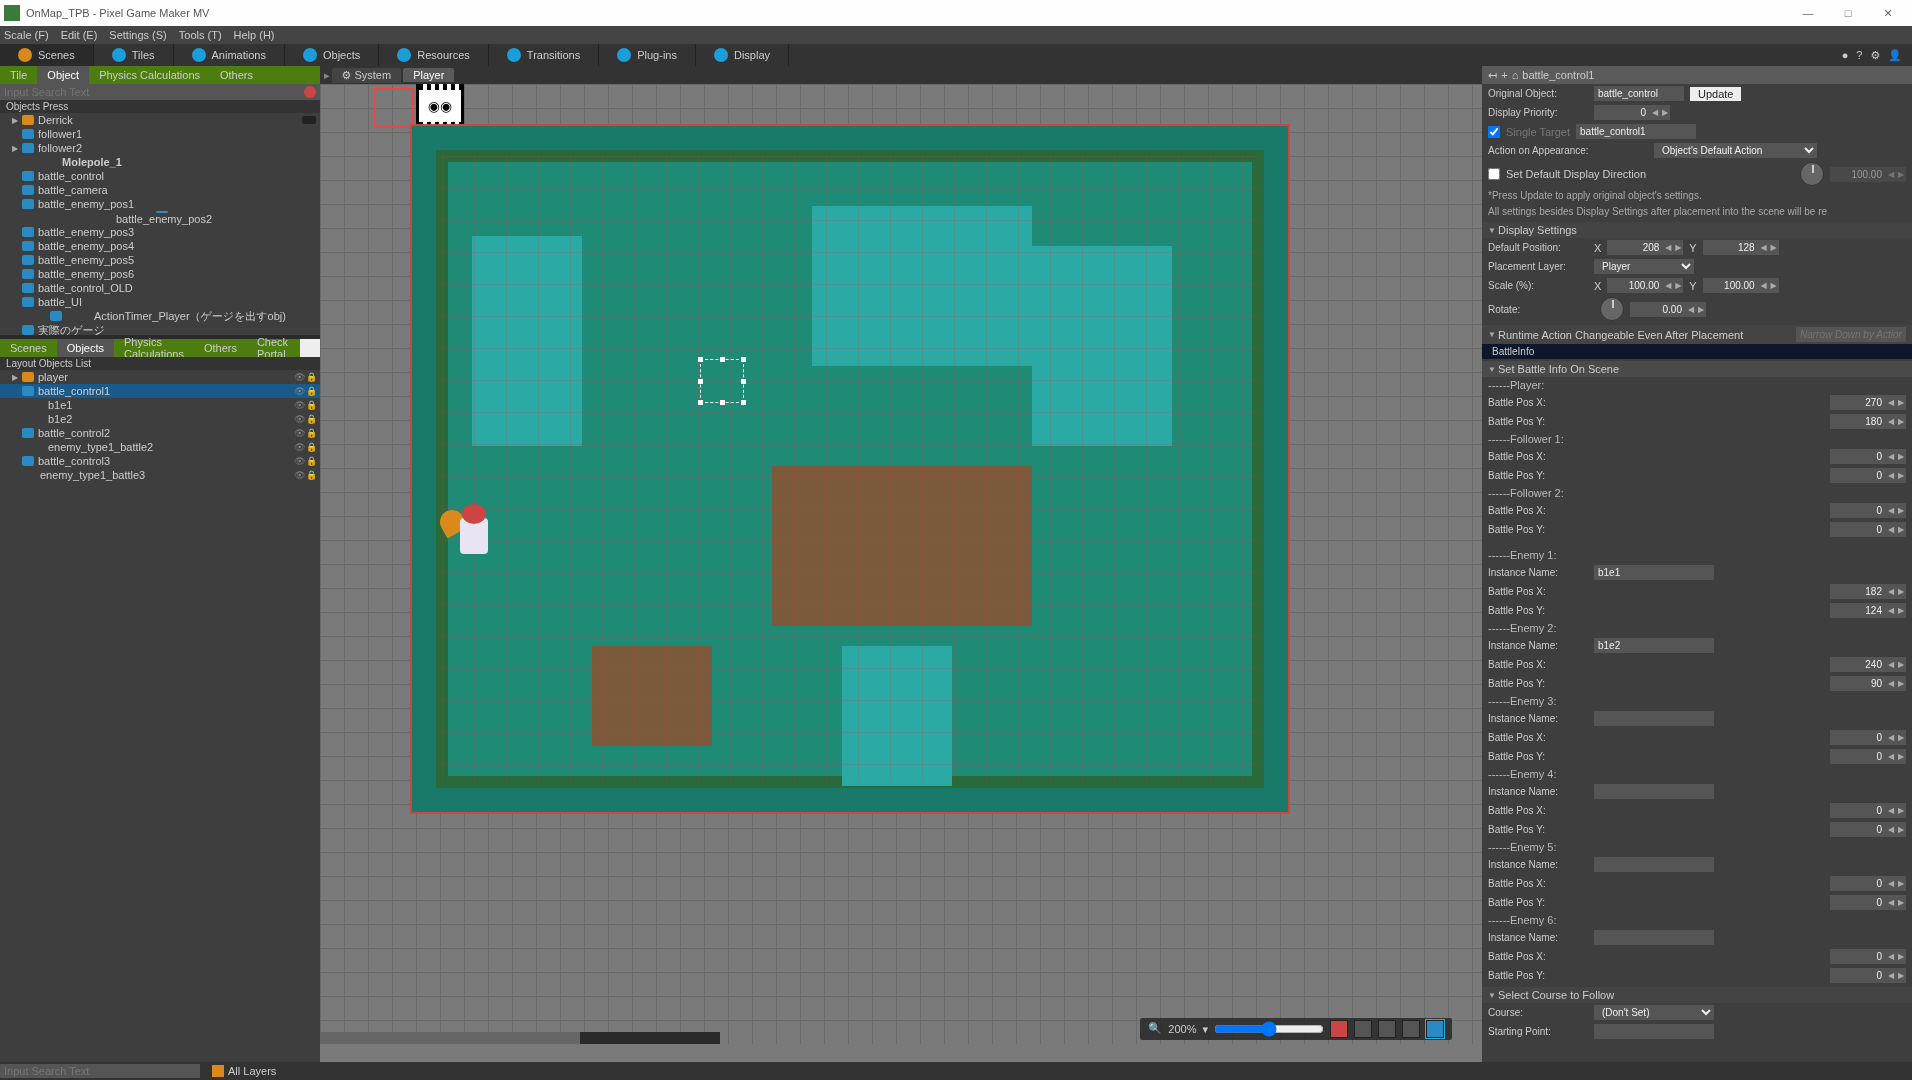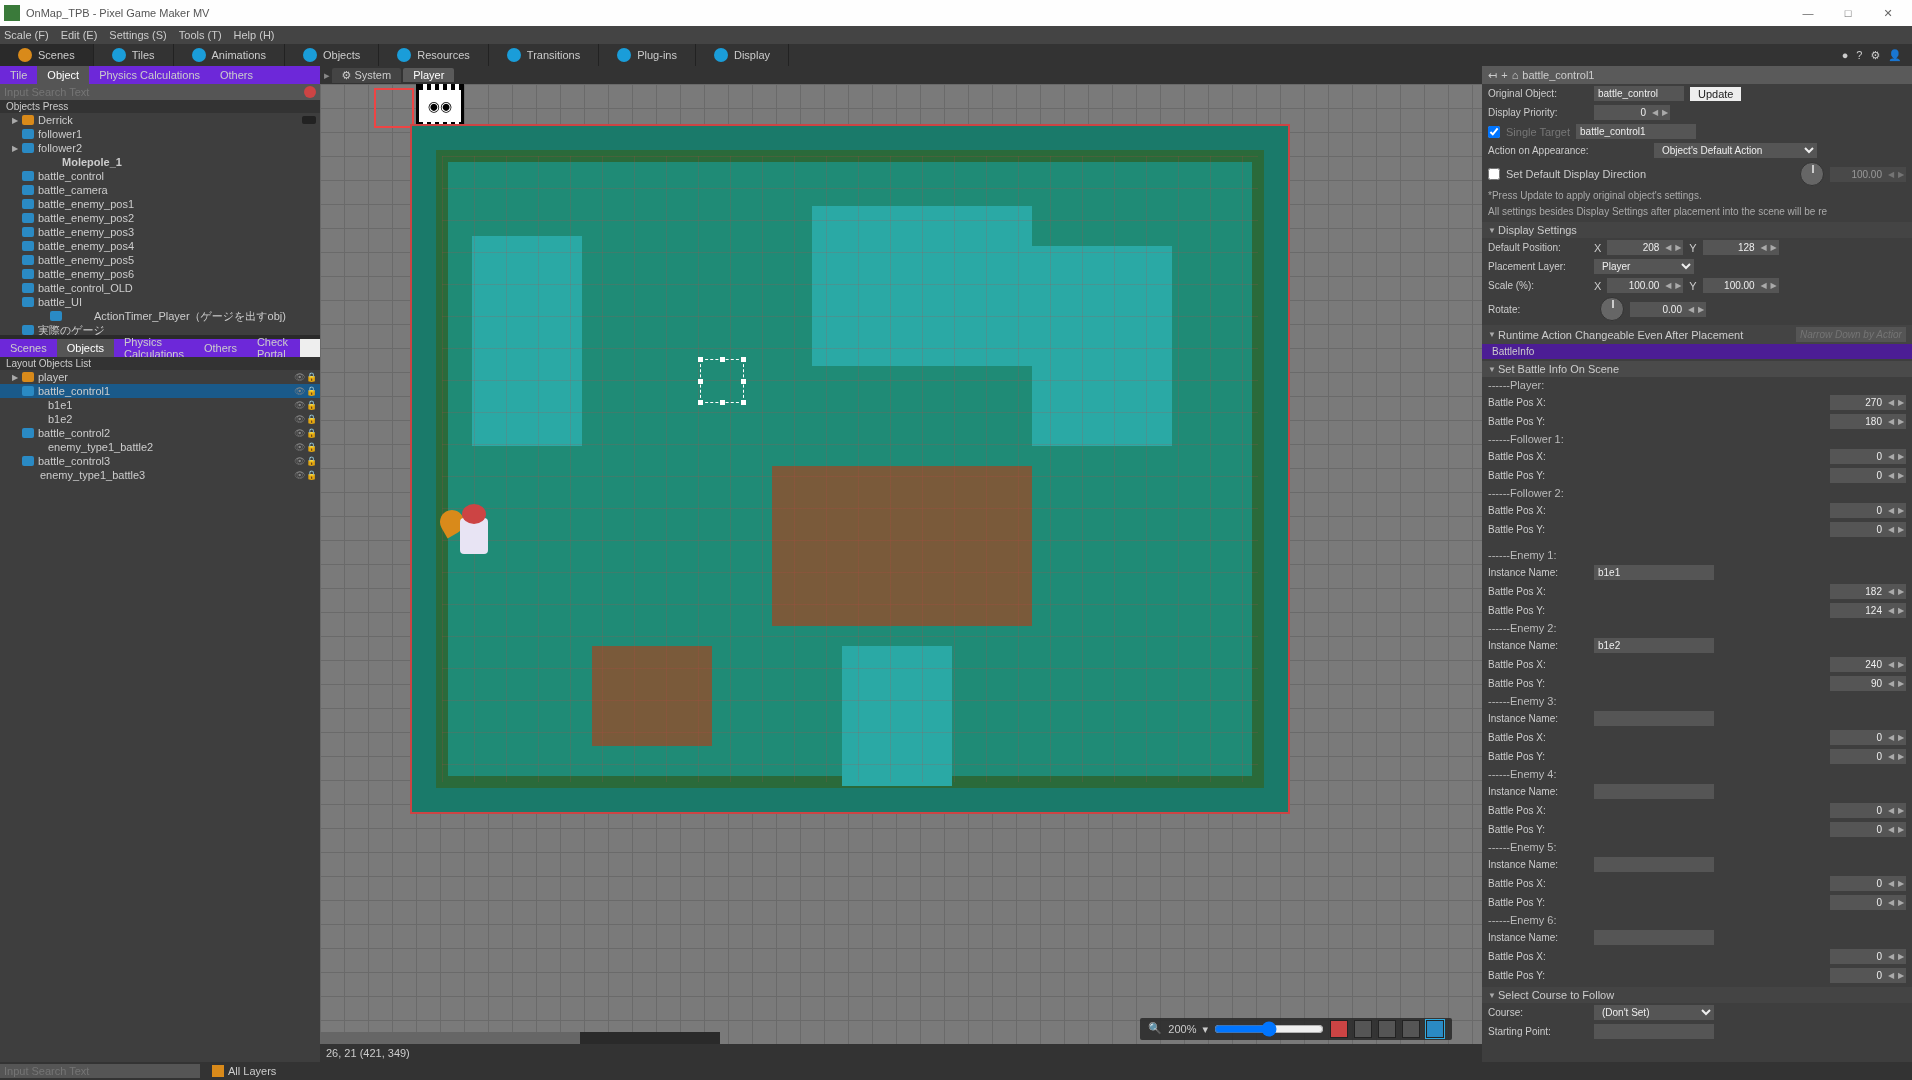--- a/index.html
+++ b/index.html
@@ -12,21 +12,21 @@
 .menubar span { color:#ccc; cursor:pointer; }
 .toolbar { height:22px; background:#333; display:flex; align-items:center; }
 .t-tab { display:flex; align-items:center; gap:6px; padding:0 18px; height:100%; border-right:1px solid #222; cursor:pointer; }
 .t-tab.active { background:#2a2a2a; }
 .t-tab .ball { width:14px; height:14px; border-radius:50%; background:#1a9dd9; }
 .t-tab .ball.orange { background:#d98a1a; }
 .t-help { margin-left:auto; display:flex; gap:8px; padding:0 10px; }
 .t-help span { color:#ccc; cursor:pointer; }
 .main { display:flex; height:calc(100% - 26px - 18px - 22px - 18px); }
 .left { width:320px; background:#3e3e3e; display:flex; flex-direction:column; }
-.subtabs { display:flex; background:#6d28d9; height:18px; }
+.subtabs { display:flex; background:#4d7c0f; height:18px; }
 .subtab { padding:0 10px; cursor:pointer; display:flex; align-items:center; }
 .subtab.active { background:#555; color:#fff; }
 .search { height:16px; background:#555; display:flex; align-items:center; }
 .search input { flex:1; background:transparent; border:none; color:#ccc; padding:0 4px; outline:none; }
 .search .clear { width:12px; height:12px; background:#c44; border-radius:50%; margin:0 4px; cursor:pointer; }
 .panel-head { background:#333; padding:1px 6px; font-size:10px; }
 .tree { flex:1; overflow:auto; background:#3e3e3e; }
 .row { display:flex; align-items:center; height:14px; padding:0 4px; cursor:pointer; }
 .row.sel { background:#1a5a8a; }
 .row .tri { width:10px; color:#aaa; font-size:8px; }
@@ -69,21 +69,21 @@
 .prop-row .lbl { width:100px; font-size:10px; color:#ccc; }
 .prop-row .lbl-w { width:160px; font-size:10px; color:#ccc; }
 .field { background:#555; border:none; color:#eee; padding:1px 4px; height:15px; font-size:10px; }
 .num { width:52px; text-align:right; }
 .num-wrap { display:flex; align-items:center; background:#555; padding:0 0 0 4px; }
 .num-wrap .arr { width:10px; text-align:center; color:#aaa; cursor:pointer; font-size:8px; }
 .btn { background:#eee; color:#222; padding:1px 8px; cursor:pointer; border:none; }
 .chk { width:12px; height:12px; }
 .sect { background:#444; padding:2px 6px; margin-top:2px; display:flex; align-items:center; cursor:pointer; }
 .sect .tri { width:10px; font-size:8px; color:#aaa; }
-.sub { background:#4c1d95; padding:2px 10px; font-size:10px; }
+.sub { background:#0f172a; padding:2px 10px; font-size:10px; }
 .note { font-size:10px; color:#aaa; padding:2px 6px; line-height:1.2; }
 .rotknob { width:24px; height:24px; border-radius:50%; background:#666; border:1px solid #333; margin-left:6px; position:relative; }
 .rotknob::after { content:""; position:absolute; left:11px; top:2px; width:2px; height:8px; background:#ccc; }
 .bottom { height:18px; background:#333; display:flex; align-items:center; }
 .bottom input { flex:0 0 200px; background:#555; border:none; height:14px; padding:0 4px; color:#ccc; }
 .bottom .layersbtn { display:flex; align-items:center; gap:4px; margin-left:4px; padding:0 8px; cursor:pointer; }
 .bottom .layersbtn .sq { width:12px; height:12px; background:#d98a1a; }
 .hscroll { position:absolute; bottom:0; left:0; width:400px; height:12px; background:#2a2a2a; }
 .hscroll .thumb { position:absolute; left:0; width:260px; height:100%; background:#666; }
 </style>
@@ -191,21 +191,21 @@
         <div class="row" style="padding-left: 12px;">
           <span class="tri"></span>
           <div class="ico"></div>
           <span>battle_camera</span>
         </div>
         <div class="row" style="padding-left: 12px;">
           <span class="tri"></span>
           <div class="ico"></div>
           <span>battle_enemy_pos1</span>
         </div>
-        <div class="row" style="padding-left: 12px;">
+        <div class="row" style="padding-left: 12px; flex-direction: column;">
           <span class="tri"></span>
           <div class="ico"></div>
           <span>battle_enemy_pos2</span>
         </div>
         <div class="row" style="padding-left: 12px;">
           <span class="tri"></span>
           <div class="ico"></div>
           <span>battle_enemy_pos3</span>
         </div>
         <div class="row" style="padding-left: 12px;">
@@ -360,23 +360,20 @@
       <span class="glass">🔍</span>
       <span>200%</span>
       <span>▾</span>
       <input type="range" value="50" style="">
       <div class="tool red"></div>
       <div class="tool"></div>
       <div class="tool"></div>
       <div class="tool"></div>
       <div class="tool on"></div>
     </div>
-    <div class="statusbar">
-      <span>26, 21 (421, 349)</span>
-    </div>
   </div>
 
   <div class="right">
     <div class="crumb">
       <span class="plus">↤</span>
       <span class="plus">+</span>
       <span class="plus">⌂</span>
       <span>battle_control1</span>
     </div>
     <div class="prop-row">

